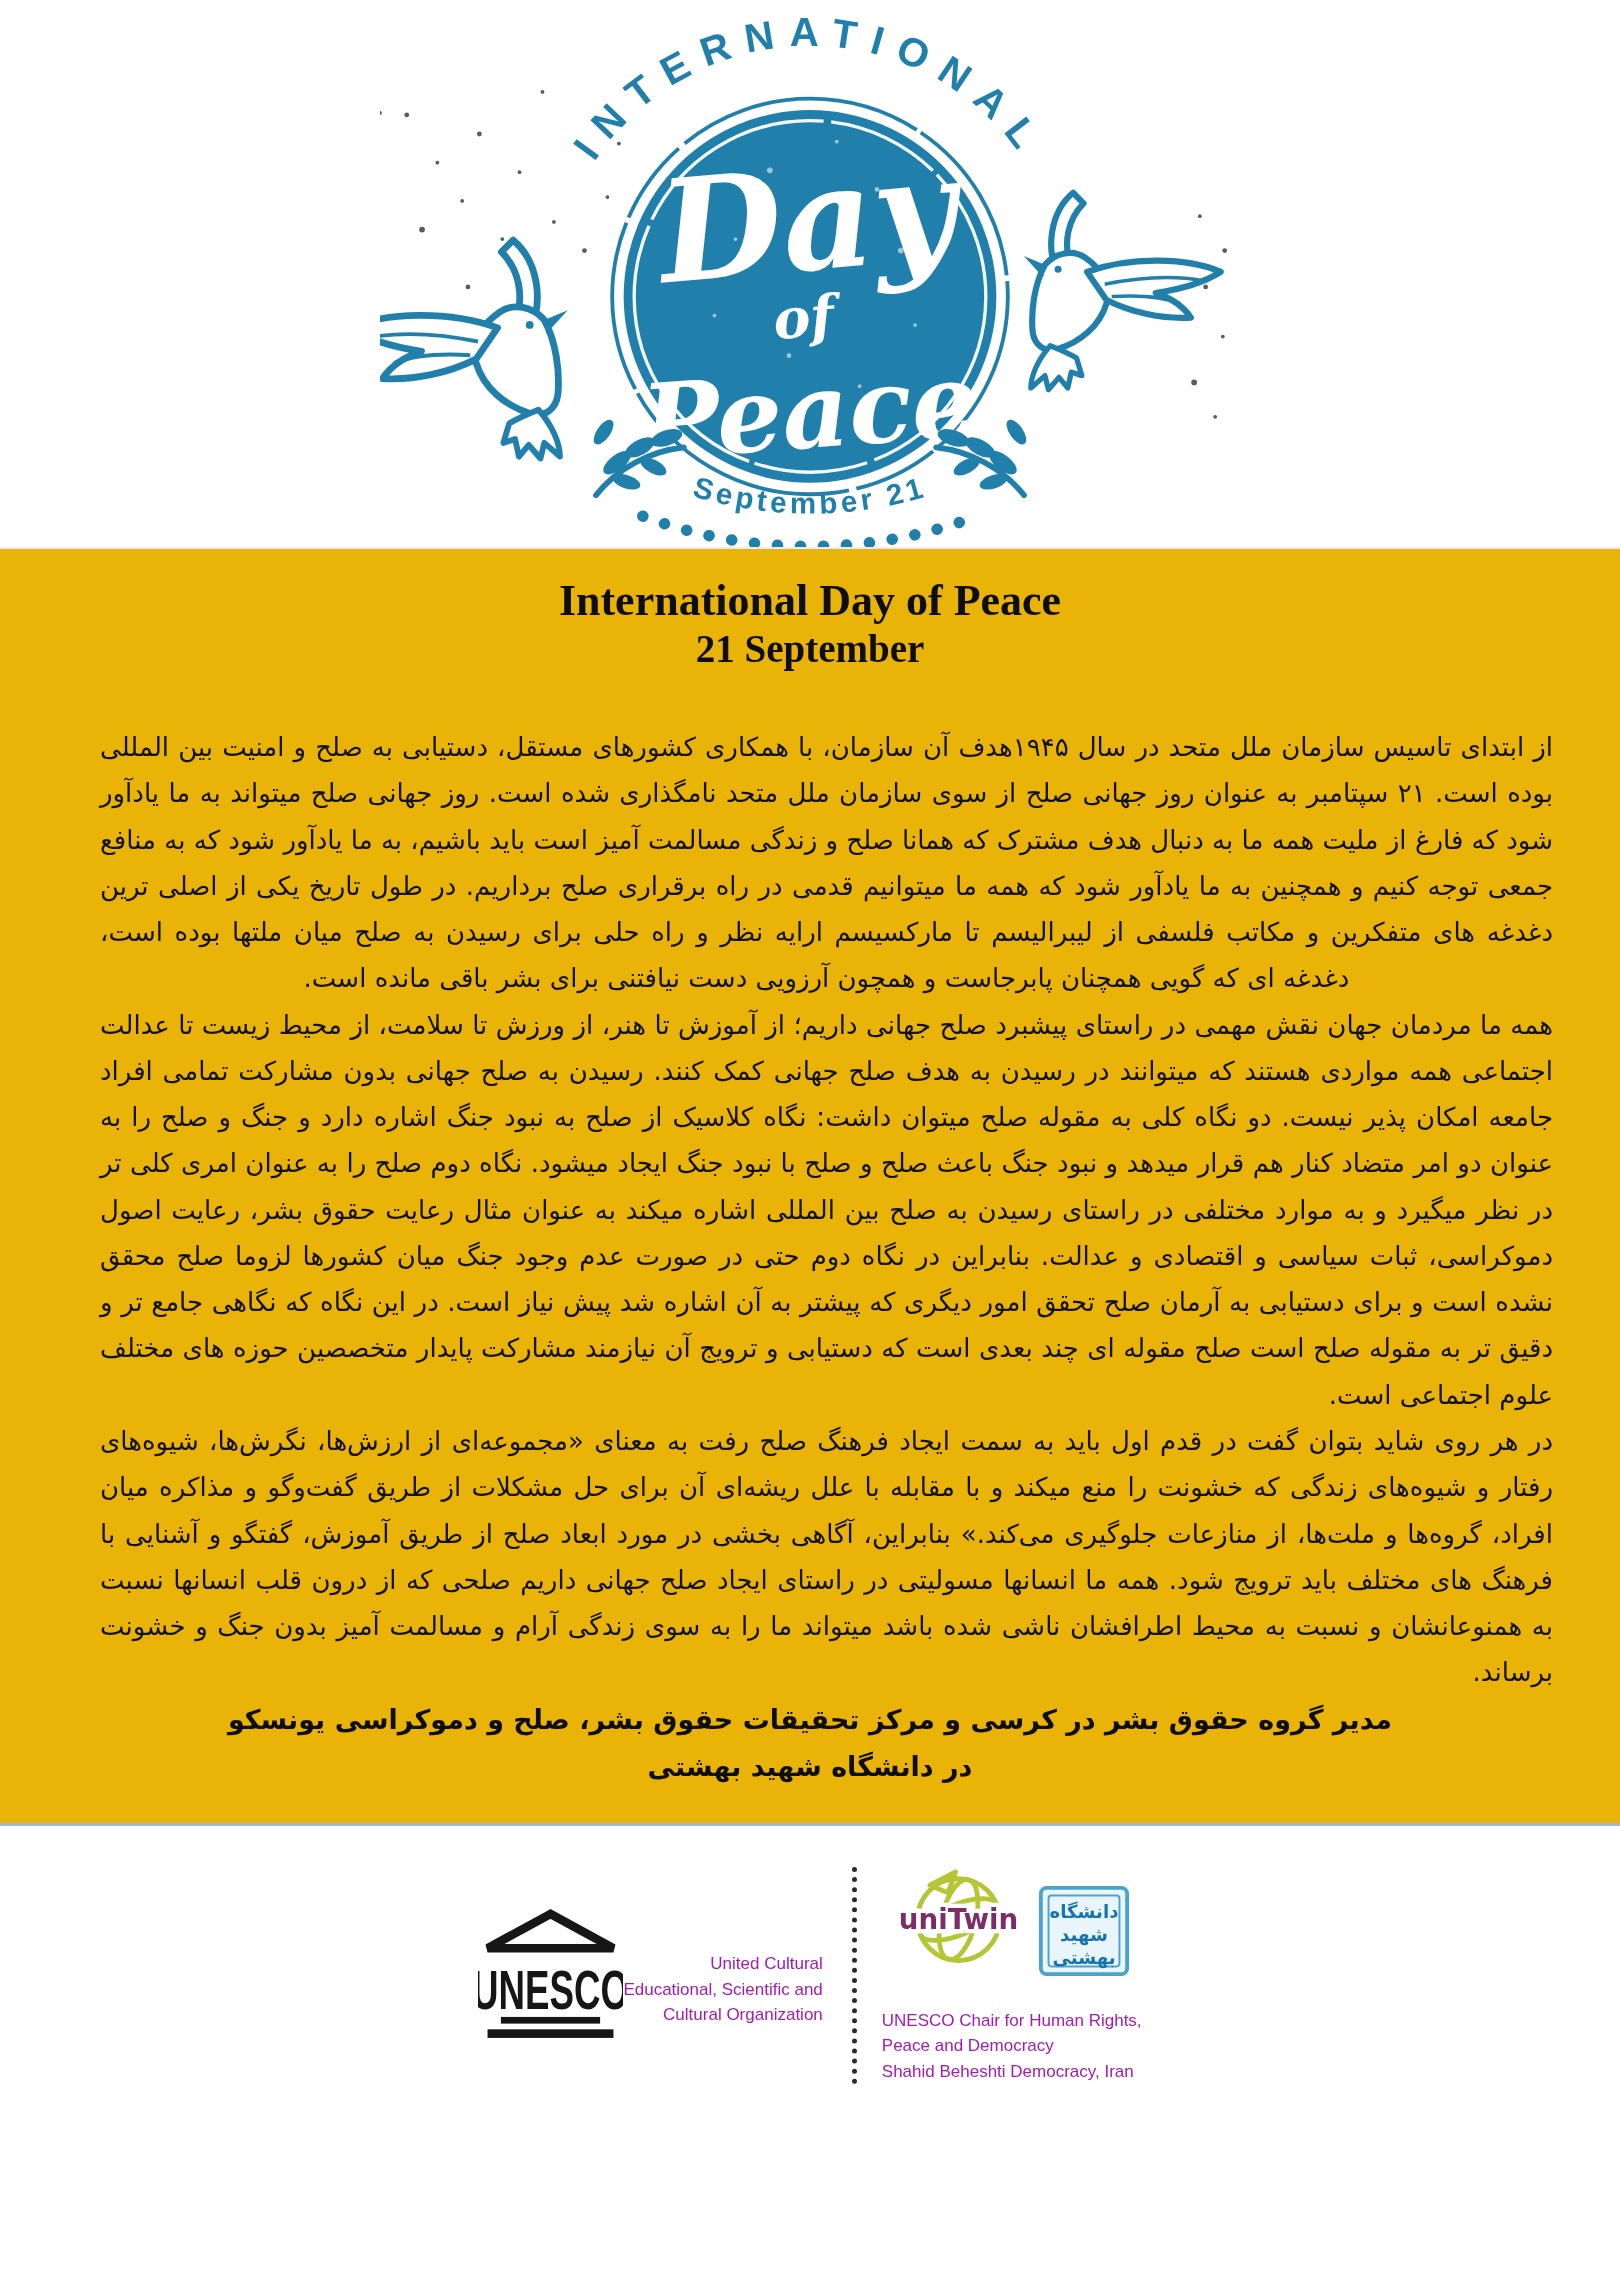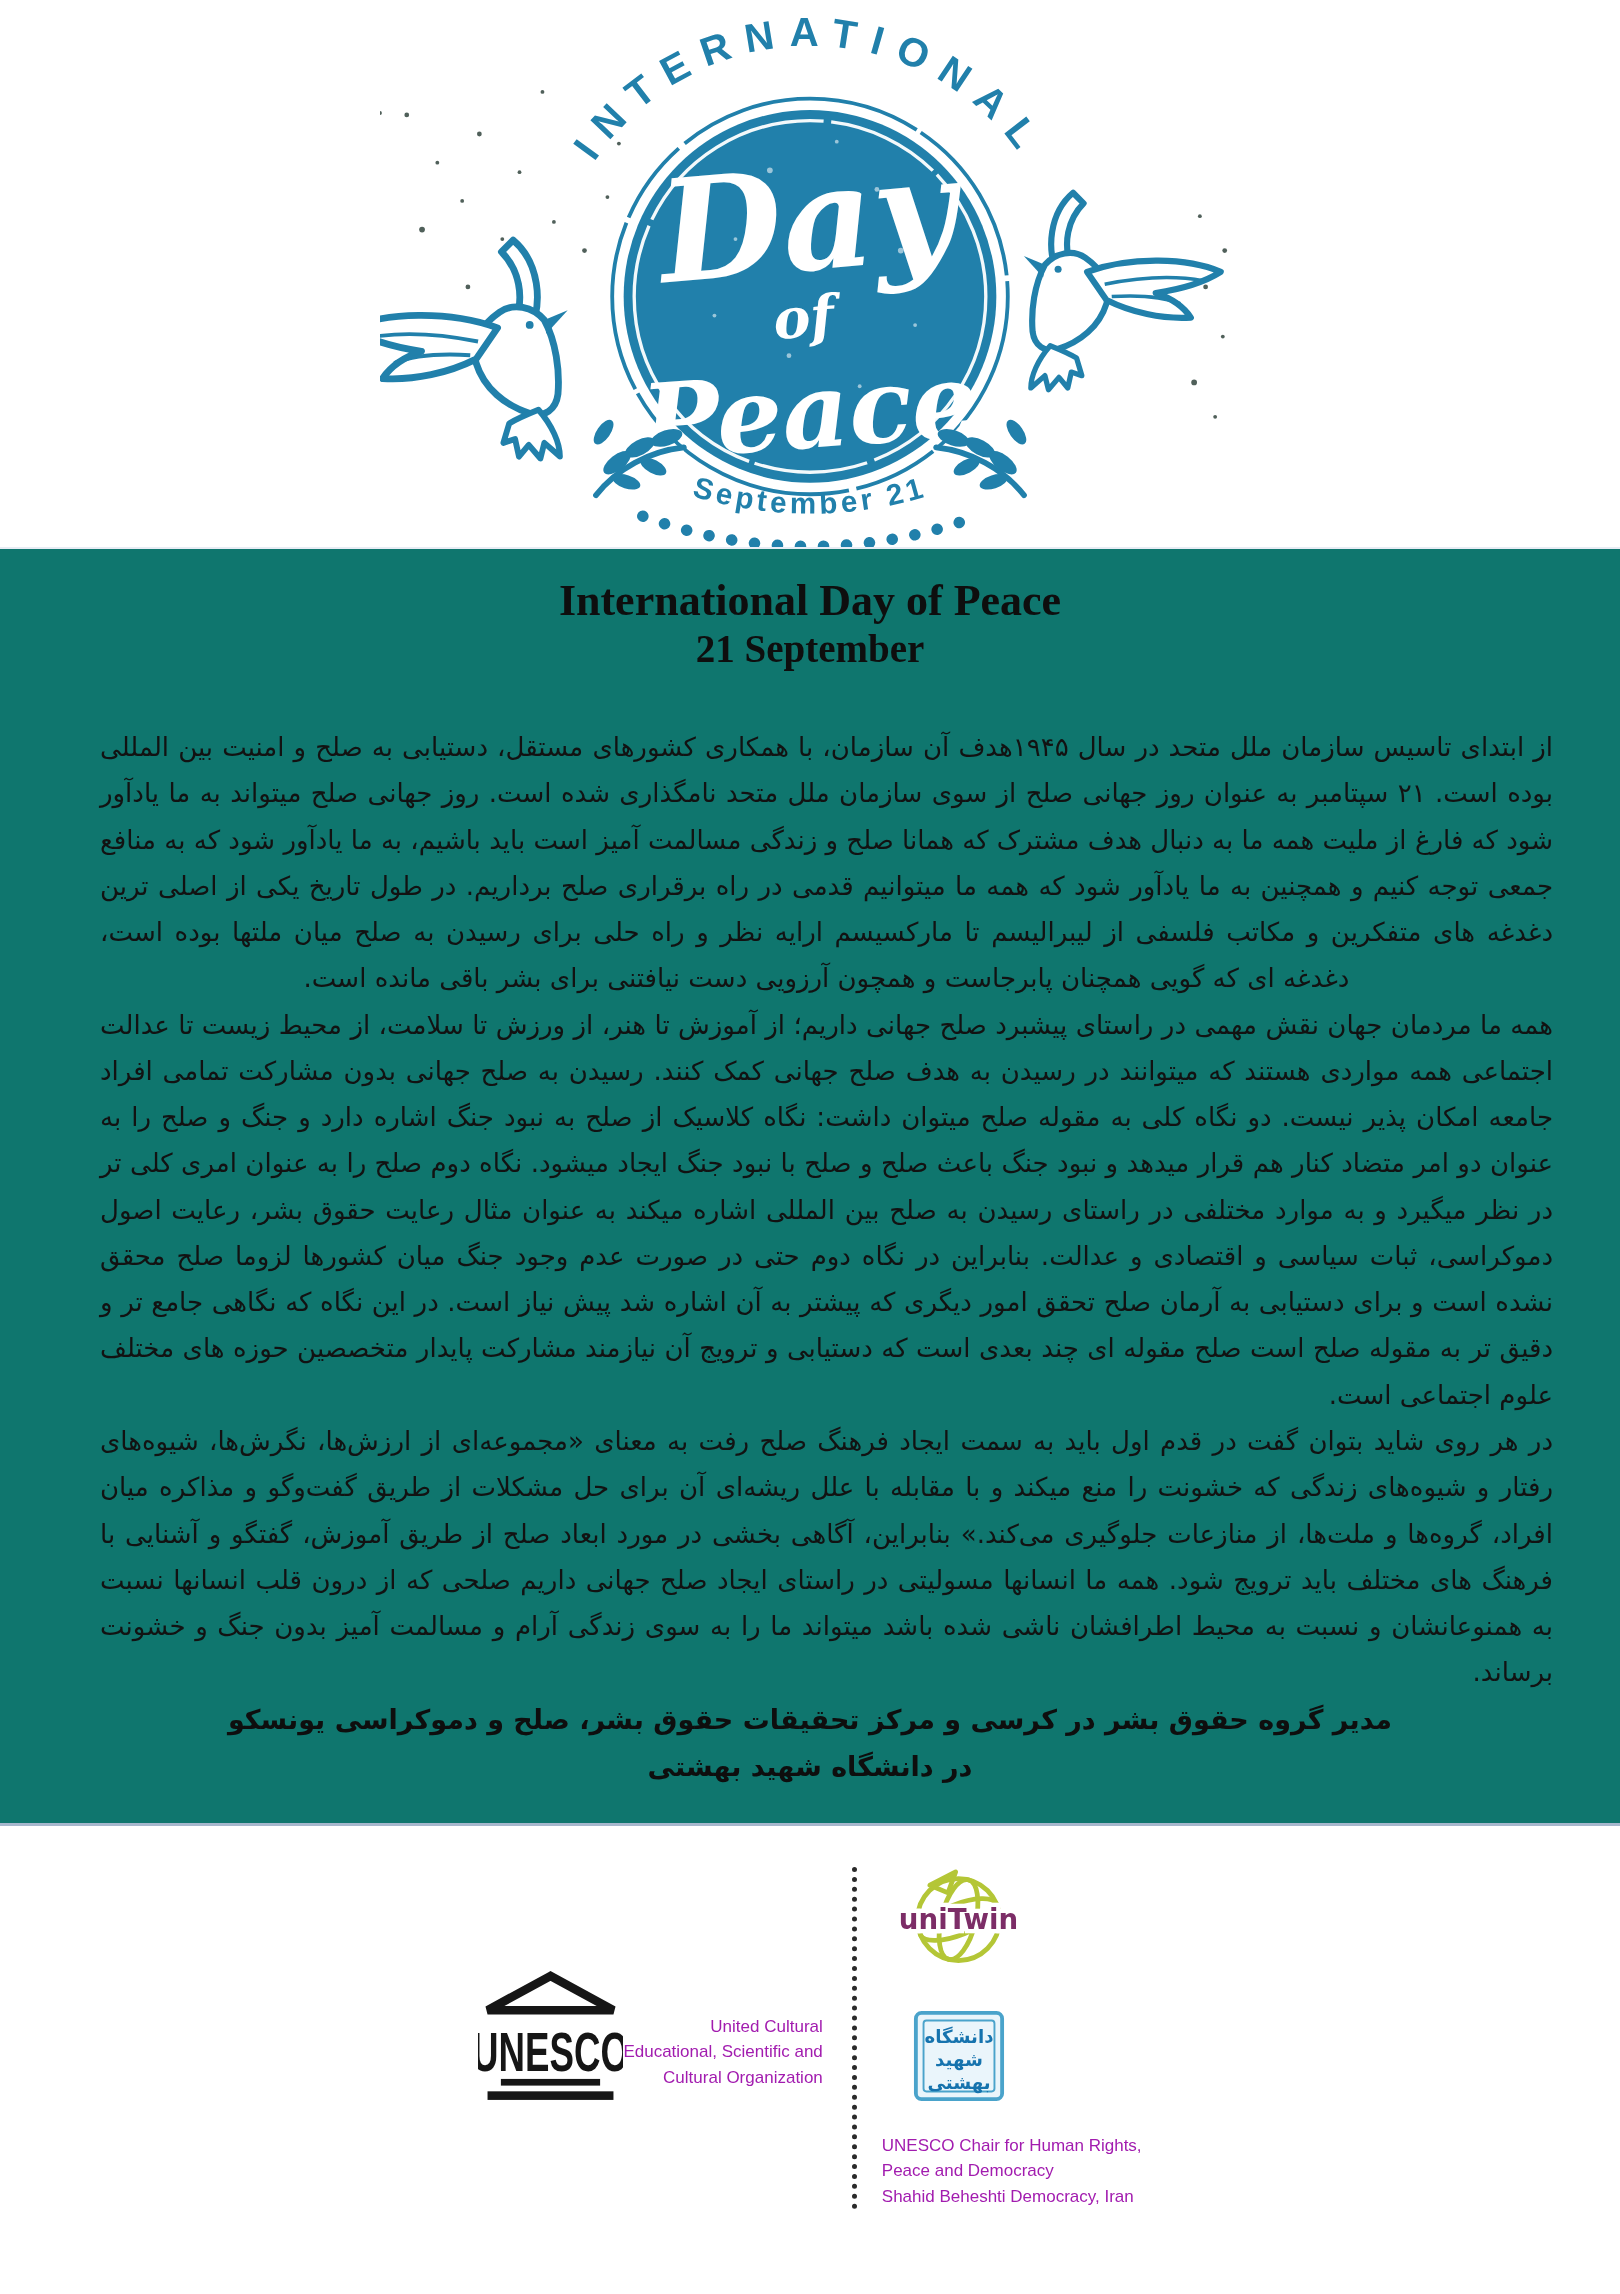--- a/index.html
+++ b/index.html
@@ -7,21 +7,21 @@
   body {
     width:1620px; min-height:2294px; margin:0 auto;
     font-family:"DejaVu Sans", sans-serif; color:#121212;
   }
   
   .top-section { height:547px; background:#ffffff; display:flex; justify-content:center; align-items:flex-start; overflow:hidden; }
   .logo-svg { width:860px; height:547px; display:block; }
 
   
   .band {
-    background:#0f766e;
+    background:#eab308;
     border-top:2.9px solid #e7ecf4;
     border-bottom:3.8px solid #a7b7cd;
     padding:27px 0 32.5px 0;
   }
   .title {
     font-family:"Liberation Serif", serif; font-weight:700;
     font-size:44px; line-height:1.12; text-align:center; color:#0e0e0e;
   }
   .subtitle {
     font-family:"Liberation Serif", serif; font-weight:700;
@@ -37,21 +37,21 @@
   .article p.center-last { text-align-last:center; }
   .signature {
     direction:rtl; text-align:center;
     font-weight:700; font-size:27px; line-height:1.75; color:#0e0e0e;
   }
   
   .bottom-section { background:#ffffff; padding:38px 0 57px 0; display:flex; justify-content:center; }
   .partners { display:flex; align-items:stretch; }
   .partner-left { display:flex; flex-direction:row; align-items:center; justify-content:flex-start; }
   .partner-right { display:flex; flex-direction:column; align-items:flex-start; justify-content:flex-start; }
-  .right-logos { display:flex; align-items:center; gap:33px; margin-left:5.7px;flex-direction:column; }
+  .right-logos { display:flex; align-items:flex-end; gap:8px; margin-left:5.7px; }
   .dotted-divider { border-left:5.7px dotted #2a2a2a; margin:3.8px 25px 0 29px; }
   .caption { font-family:"Liberation Sans", sans-serif; font-size:17px; line-height:1.5; color:#a21caf; margin-top:31px; }
   .caption-left { text-align:right; }
   .caption-right { text-align:left; }
 </style>
 </head>
 <body>
 
 <div class="top-section">
   <svg class="logo-svg" viewBox="0 0 900 572" aria-hidden="true">

